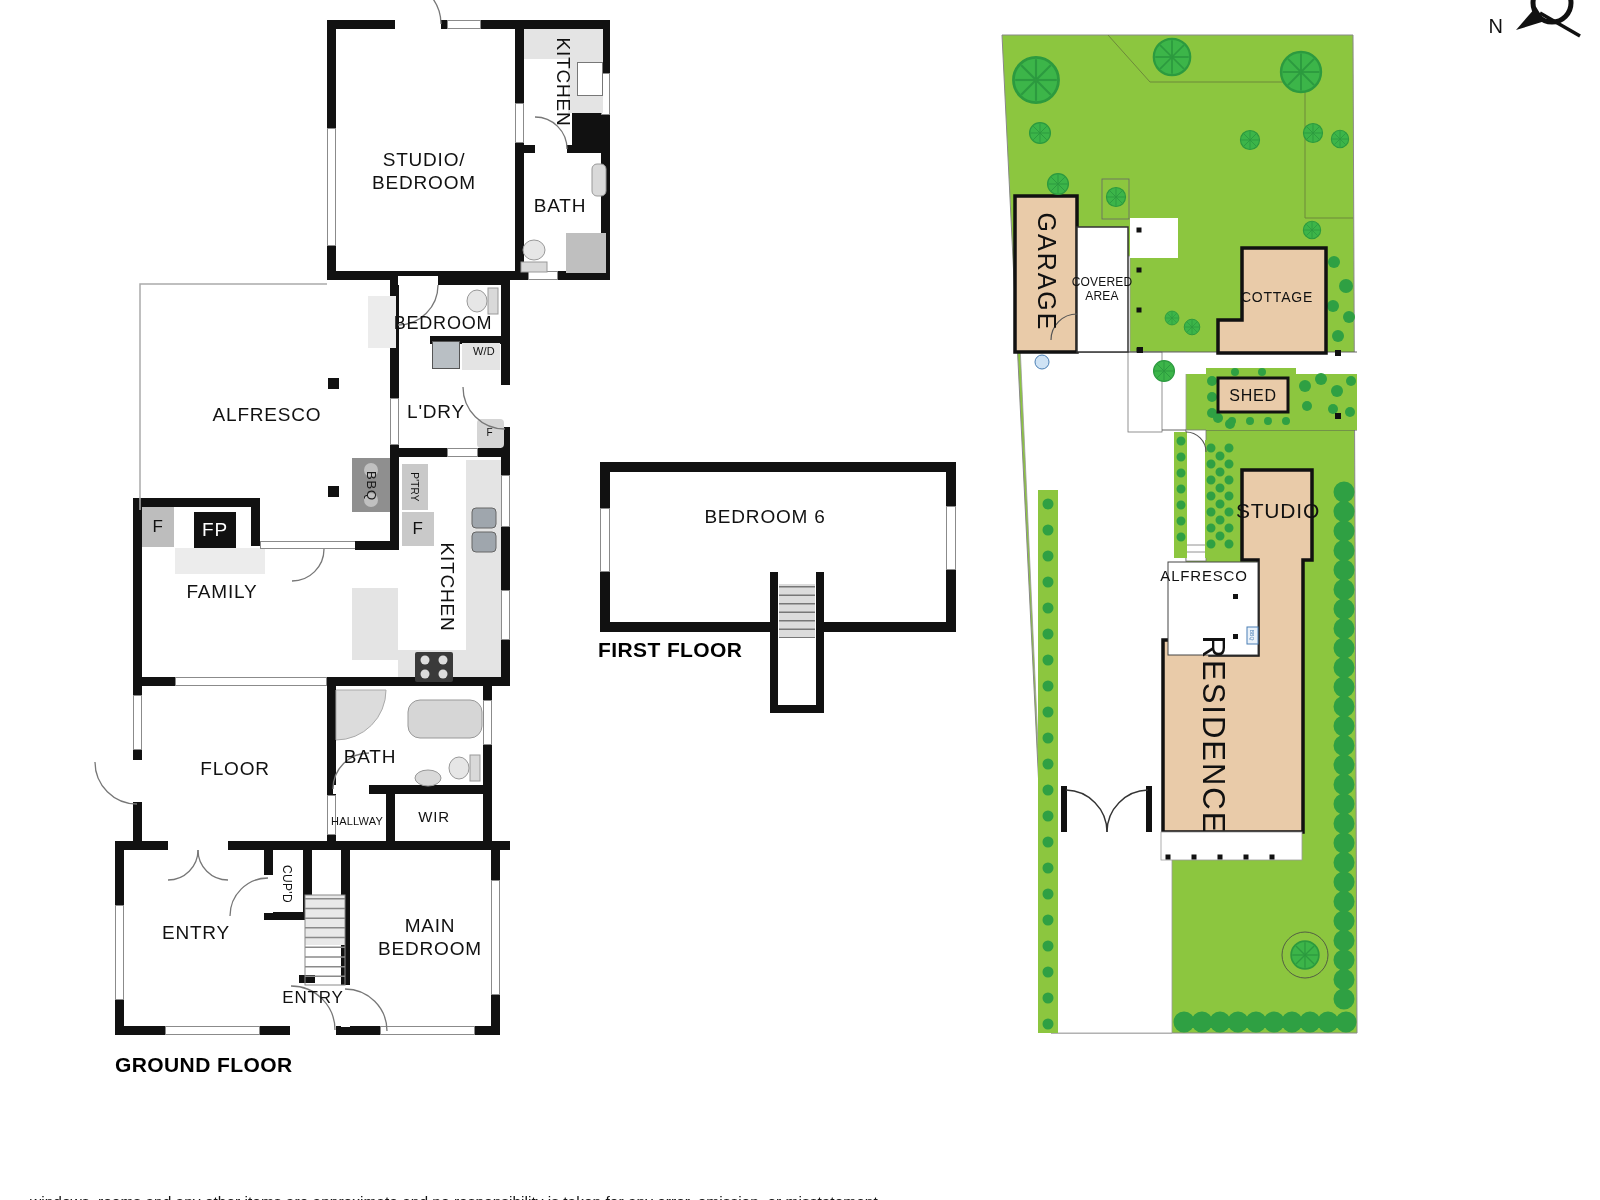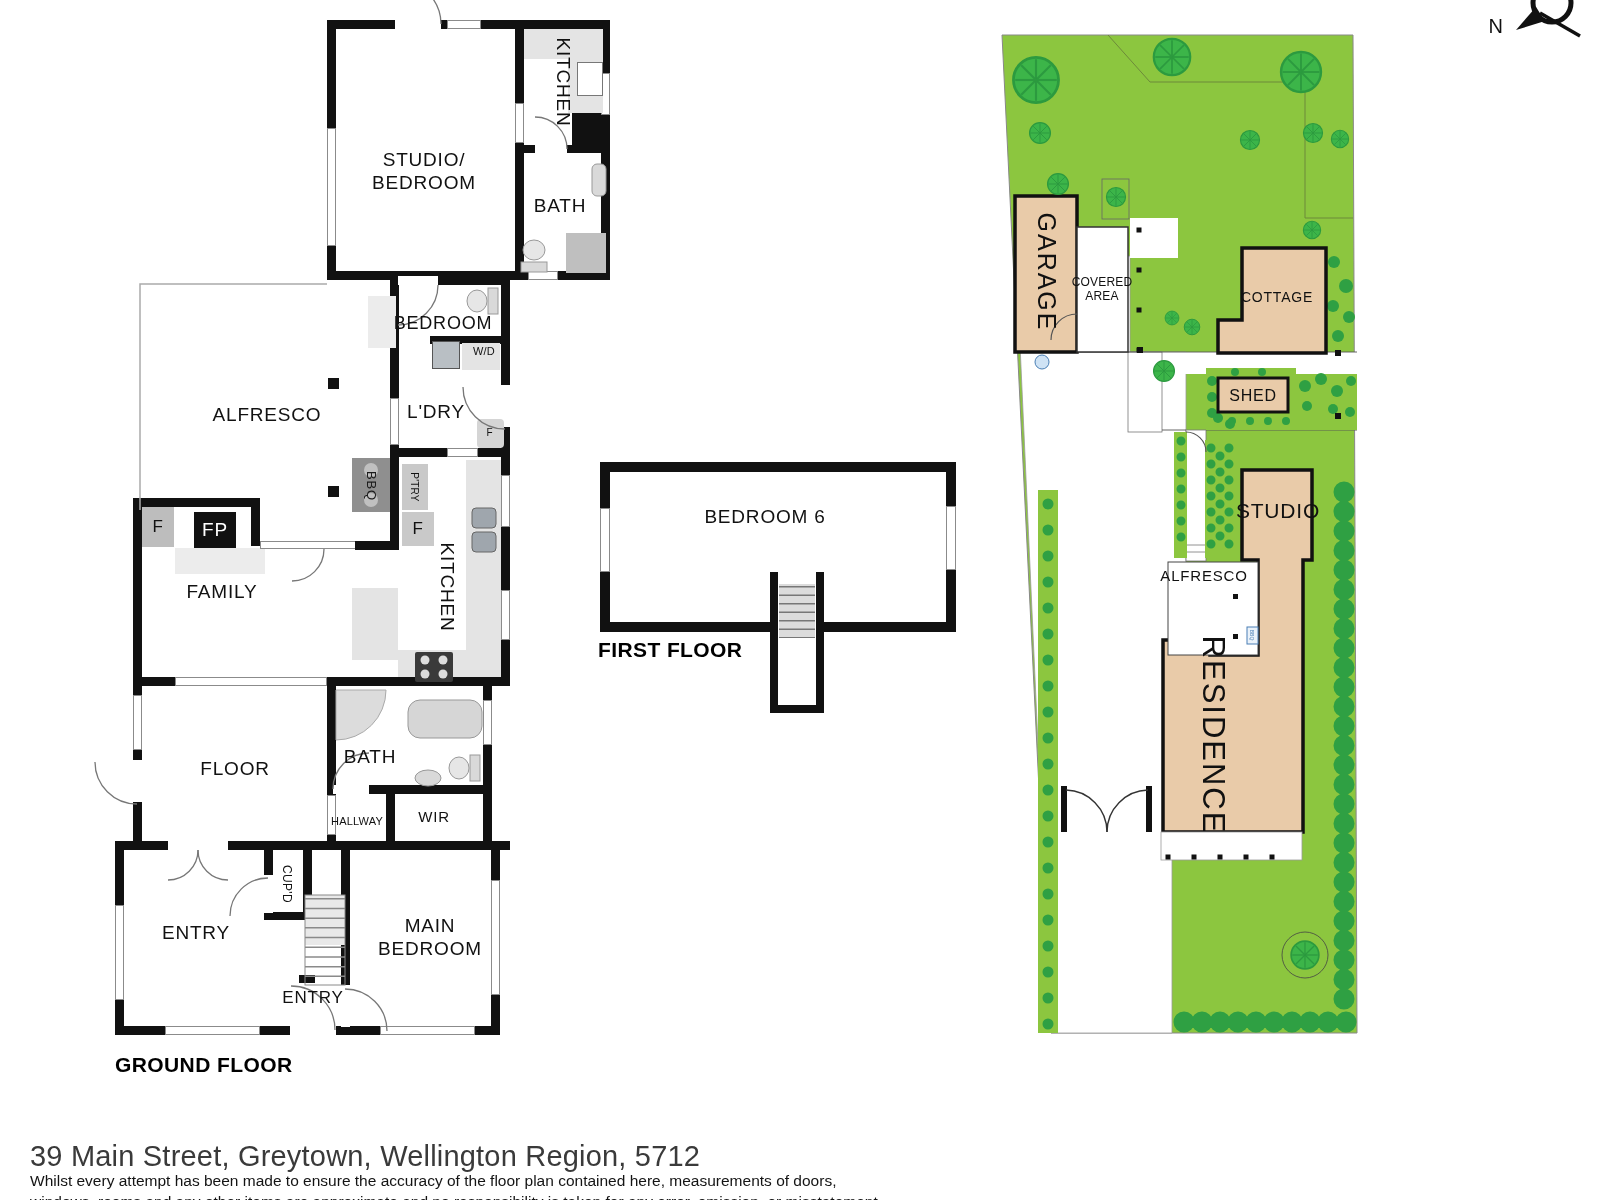--- a/index.html
+++ b/index.html
@@ -313,16 +313,14 @@
 AREA</div>
   <div class="lbl" style="left:1277px;top:297px;font-size:14px">COTTAGE</div>
   <div class="lbl" style="left:1253px;top:396px;font-size:16px">SHED</div>
   <div class="lbl" style="left:1278px;top:511px;font-size:21px">STUDIO</div>
   <div class="lbl" style="left:1204px;top:576px;font-size:15px">ALFRESCO</div>
   <div class="vlbl" style="left:1213px;top:735px;font-size:31px;letter-spacing:2px">RESIDENCE</div>
   <div class="vlbl" style="left:1252px;top:635px;font-size:5px;color:#4A7FB5;letter-spacing:0">BBQ</div>
 
   <div class="lbl" style="left:1496px;top:26px;font-size:20px">N</div>
 
-  <div class="addr" style="left:30px;top:1140px">39 Main Street, Greytown, Wellington Region, 5712</div>
-  <div class="disc" style="left:30px;top:1172px">Whilst every attempt has been made to ensure the accuracy of the floor plan contained here, measurements of doors,</div>
   <div class="disc" style="left:30px;top:1193px">windows, rooms and any other items are approximate and no responsibility is taken for any error, omission, or misstatement.</div>
 </div>
 
 </body></html>

